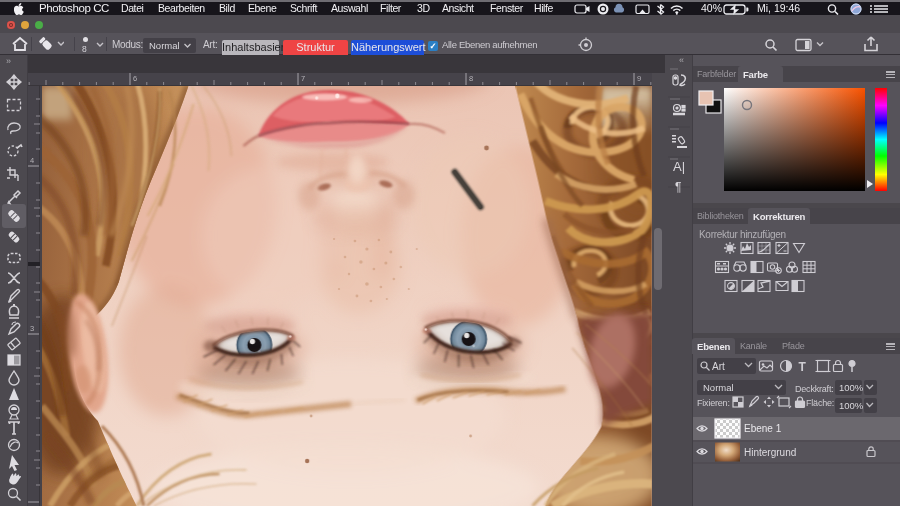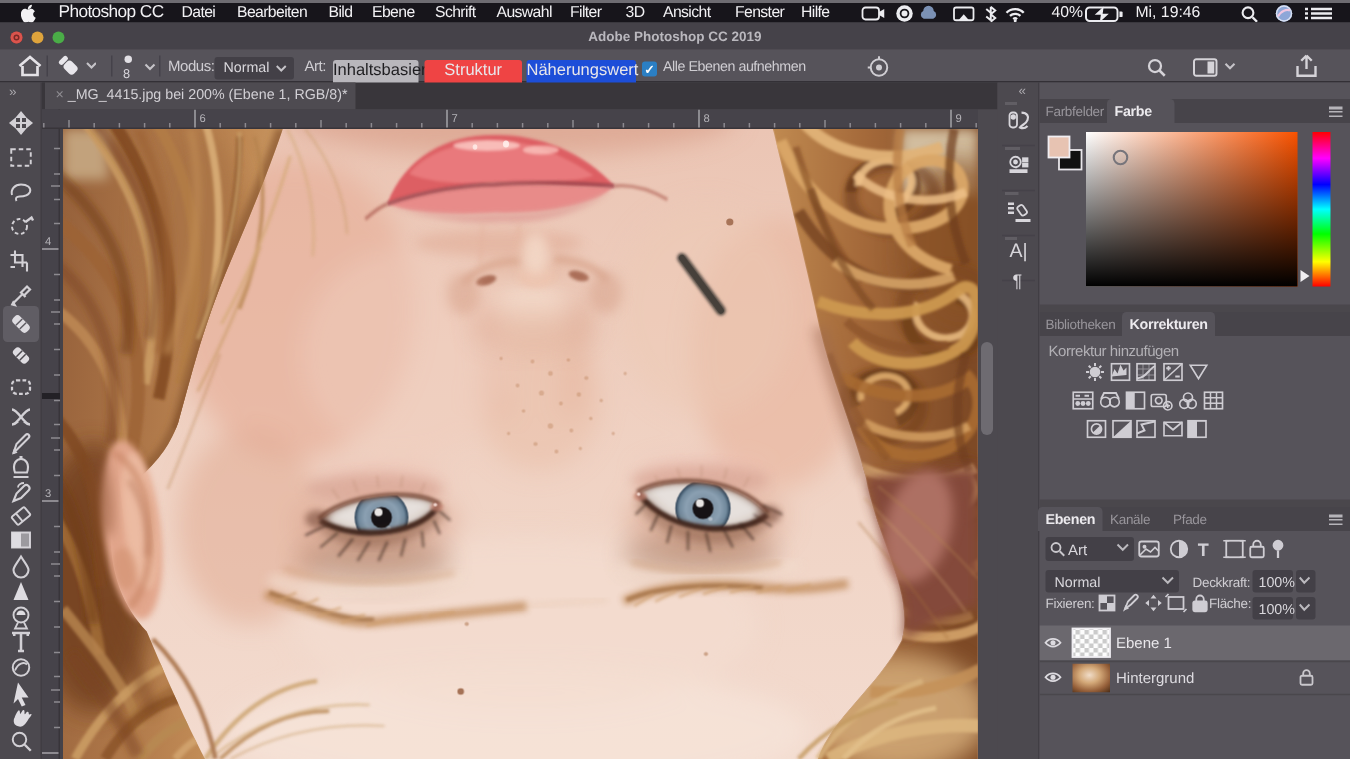--- a/index.html
+++ b/index.html
@@ -73,23 +73,20 @@
     <svg style="position:absolute;left:826px;top:1px" width="70" height="12" viewBox="0 0 70 12" fill="none">
       <circle cx="6" cy="5.5" r="3.6" stroke="#ececf0" stroke-width="1.4"></circle>
         <path d="M9 8.5l3 3" stroke="#ececf0" stroke-width="1.6"></path>
       <circle cx="30" cy="6" r="5.5" fill="#8ea7d8"></circle>
         <circle cx="30" cy="6" r="5" fill="none" stroke="#d8e0f2" stroke-width="1"></circle>
         <path d="M26 8c2-4 6-5 8-4" stroke="#f0c7e2" stroke-width="1.4"></path>
       <path d="M48 3h14M48 6h14M48 9h14" stroke="#ececf0" stroke-width="1.7"></path>
         <path d="M44 3h2M44 6h2M44 9h2" stroke="#ececf0" stroke-width="1.7"></path>
     </svg>
   </div>
-  <div class="abs" id="titlebar">
-      <div style="text-align:center;margin-top:4px">Adobe Photoshop CC 2019</div>
-    </div>
   <div class="tl" style="left:7px;background:#db544d;box-shadow:inset 0 0 0 2px #db544d,inset 0 0 0 3px #7a2a26"></div>
   <div class="tl" style="left:21px;background:#dfa43c"></div>
   <div class="tl" style="left:35px;background:#4aad47"></div>
   <div class="abs" id="optbar"></div>
   <div class="sep" style="left:31px"></div>
   <div class="sep" style="left:74px"></div>
   <div class="sep" style="left:106px"></div>
   <svg class="abs" style="left:11px;top:36px" width="18" height="16" viewBox="0 0 18 16">
       <path d="M2 8l7-6 7 6" fill="none" stroke="#e4e2e7" stroke-width="1.8"></path>
       <path d="M4 8v6h10V8" fill="none" stroke="#e4e2e7" stroke-width="1.8"></path>
@@ -131,21 +128,20 @@
       <rect x="1" y="1.5" width="15" height="11" rx="1.5" fill="none" stroke="#d5d3d8" stroke-width="1.3"></rect>
       <rect x="10" y="3" width="4.5" height="8" fill="#d5d3d8"></rect>
       <path d="M22 4.5l3 3 3-3" stroke="#c5c3c8" stroke-width="1.4" fill="none"></path>
     </svg>
   <svg class="abs" style="left:863px;top:36px" width="16" height="17" viewBox="0 0 16 17">
       <path d="M8 1v9m0-9L4.5 4.5M8 1l3.5 3.5" stroke="#d5d3d8" stroke-width="1.6" fill="none"></path>
       <path d="M2 8v6.5h12V8" stroke="#d5d3d8" stroke-width="1.6" fill="none"></path>
     </svg>
   <div class="abs" id="toolbar"></div>
   <div class="abs" id="tabbar"></div>
-  <div class="abs" id="doctab"><span style="color:#8f8d92;margin-left:7px">×</span> _MG_4415.jpg bei 200% (Ebene 1, RGB/8)*</div>
   <span class="abs" style="left:6px;top:56px;color:#aaa8ad;font-size:9px">»</span>
   <div class="abs" id="rulerH"></div>
   <div class="abs" id="rulerV"></div>
   <div class="abs" style="left:28px;top:73px;width:12px;height:13px;background:#46434a;border-right:1px solid #38353a;border-bottom:1px solid #38353a"></div>
   <div class="abs" id="canvas"></div>
   <div class="abs" id="scrollstrip"></div>
   <div class="abs" id="scrollthumb"></div>
   <div class="abs" id="dock"></div>
   <span class="abs" style="left:679px;top:55px;color:#aaa8ad;font-size:9px">«</span>
   <span class="abs" style="left:888px;top:55px;color:#aaa8ad;font-size:9px">»</span>

